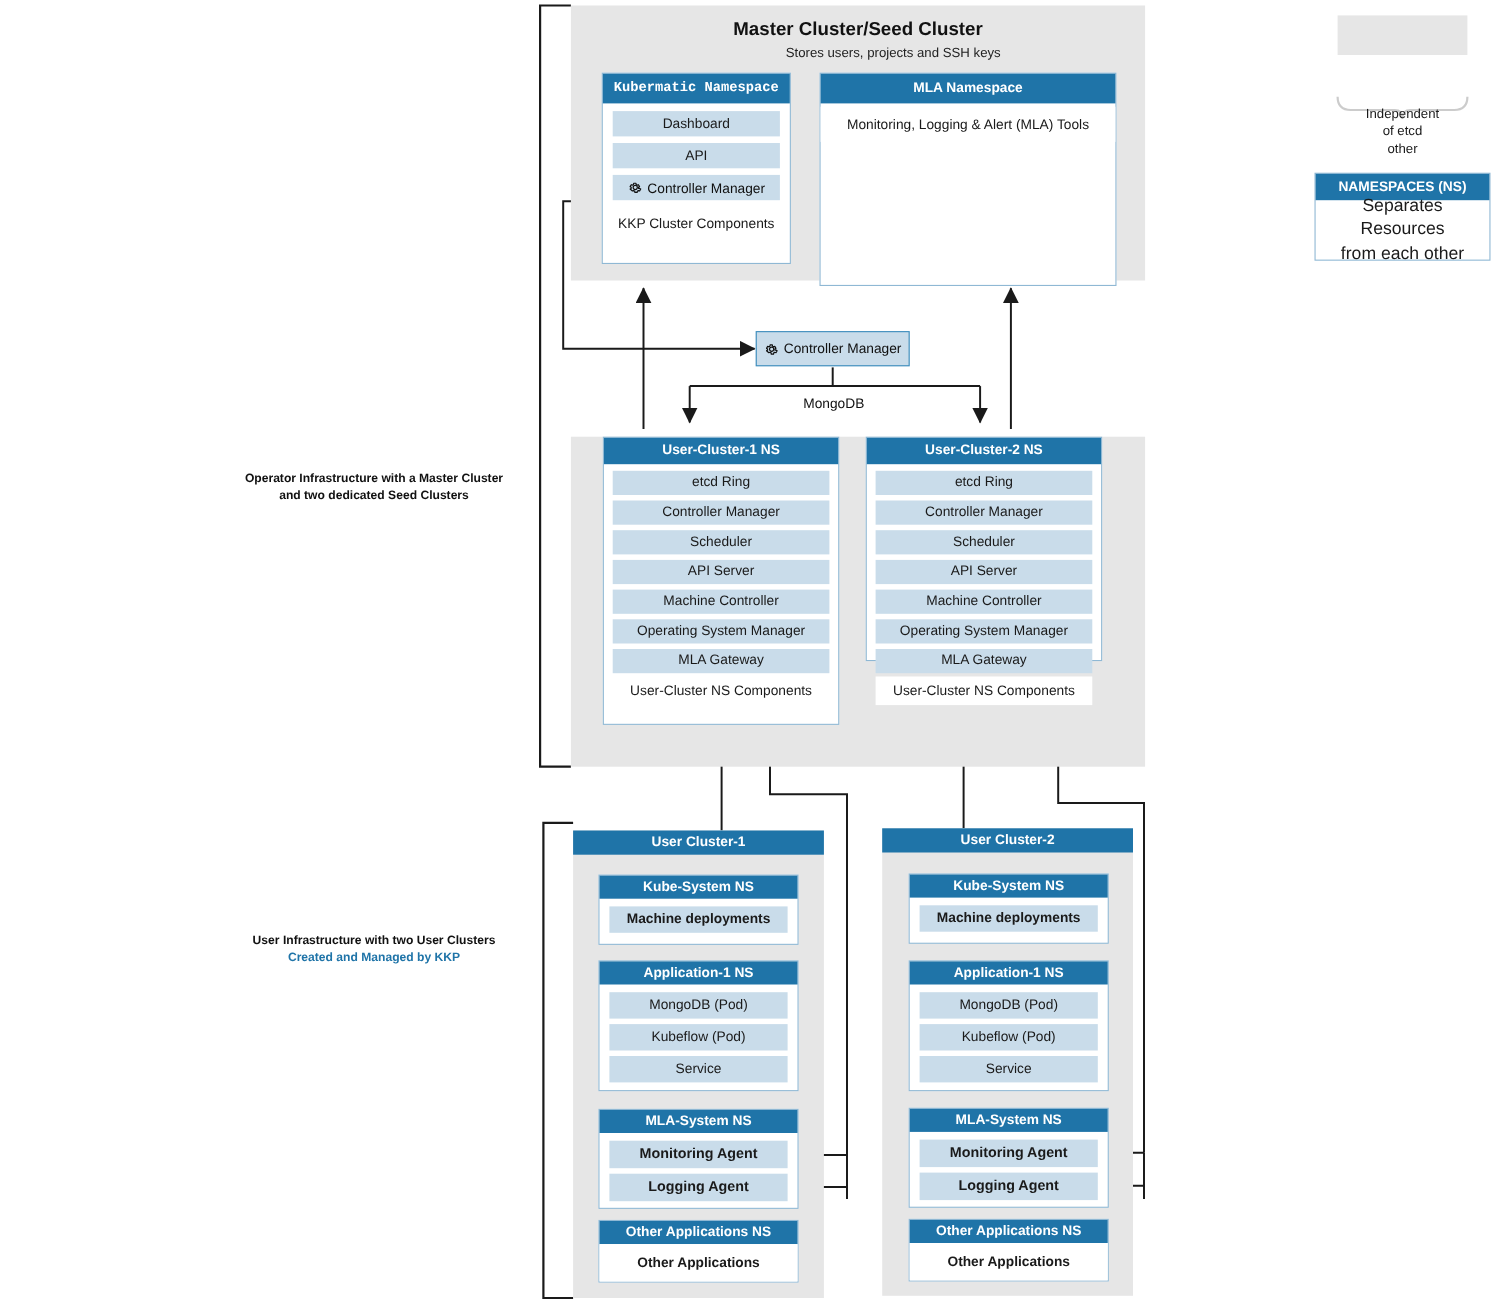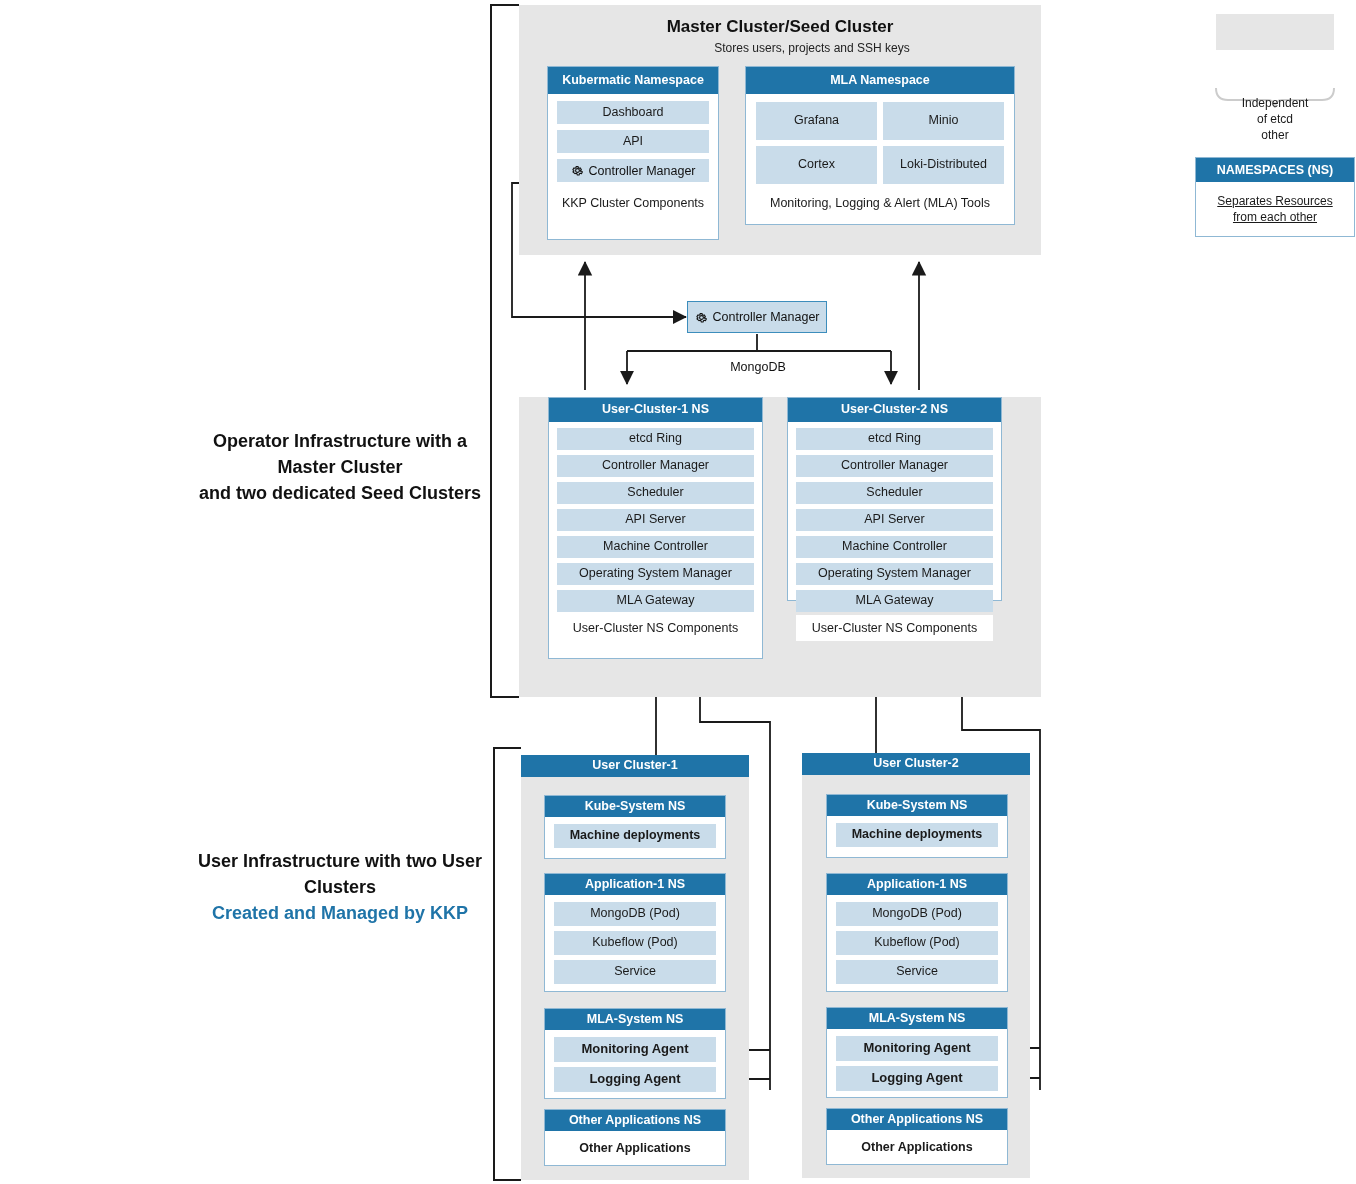--- a/index.html
+++ b/index.html
@@ -70,21 +70,21 @@
     font-weight: bold;
     color: #111;
     text-align: center;
   }
   .title-sub {
     font-size: 12px;
     color: #222;
     text-align: center;
   }
   .side-label {
-    font-size: 18px;
+    font-size: 11px;
     font-weight: bold;
     color: #111;
     text-align: center;
     line-height: 1.45;
   }
   .side-label .accent { color: #1f74a8; }
 
   
   .cm-box {
     background: #c9dcea;
@@ -111,22 +111,22 @@
   .legend-swatch { background: #e6e6e6; }
   .legend-text {
     font-size: 12px; color: #1a1a1a; text-align: center; line-height: 1.35;
   }
   .legend-card { background:#ffffff; border:1px solid #8fb8d4; }
   .legend-card-head {
     background:#1f74a8; color:#fff; font-weight:bold; font-size:12.5px;
     display:flex; align-items:center; justify-content:center;
   }
   .legend-card-body {
-    font-size:12px; color:#1a1a1a; text-align:center; line-height:1.35;
-    display:flex; align-items:center; justify-content:center; padding: 4px 6px; text-decoration: underline;
+    font-size:16px; color:#1a1a1a; text-align:center; line-height:1.35;
+    display:flex; align-items:center; justify-content:center; padding: 4px 6px;
   }
 
   svg.overlay { position:absolute; left:0; top:0; pointer-events:none; }
   .manages-label { font-size:12.5px; color:#111; text-align:center; background:#fff; }
 </style>
 </head>
 <body>
 
 <div id="canvas">
 
@@ -167,45 +167,39 @@
 
     <path d="M1216,88 Q1216,100 1228,100 L1268,100 Q1275,100 1275,108 Q1275,100 1282,100 L1322,100 Q1334,100 1334,88" fill="none" stroke="#cccccc" stroke-width="2"></path>
   </svg>
 
   <div class="abs gray-panel" style="left:519px; top:5px; width:522px; height:250px;"></div>
 
   <div class="abs title-main" style="left:519px; top:17px; width:522px;">Master Cluster/Seed Cluster</div>
   <div class="abs title-sub" style="left:519px; top:41px; width:522px;margin-left:32px;">Stores users, projects and SSH keys</div>
 
   <div class="abs ns-card" style="left:547px; top:66px; width:172px; height:174px;">
-    <div class="ns-header" style="height:27px;">Kubermatic Namespace</div>
+    <div class="ns-header" style="height:27px;font-family:Liberation Mono, monospace;">Kubermatic Namespace</div>
     <div style="padding:7px 9px 0 9px;">
       <div class="comp" style="height:23px; margin-bottom:6px;">Dashboard</div>
       <div class="comp" style="height:23px; margin-bottom:6px;">API</div>
       <div class="cm-inline" style="height:23px; margin-bottom:4px;">
         <span class="gear">
           <svg viewBox="0 0 24 24" width="13" height="13">
               <path fill="none" stroke="#111" stroke-width="2" d="M12 8.5a3.5 3.5 0 1 0 0 7 3.5 3.5 0 0 0 0-7z"></path>
               <path fill="none" stroke="#111" stroke-width="2" stroke-linejoin="round" d="M19.4 13.5l1.8 1-1.9 3.3-2-.7a7.6 7.6 0 0 1-1.8 1l-.3 2.1h-3.8l-.3-2.1a7.6 7.6 0 0 1-1.8-1l-2 .7L3.4 14.5l1.8-1a7.4 7.4 0 0 1 0-2l-1.8-1 1.9-3.3 2 .7a7.6 7.6 0 0 1 1.8-1l.3-2.1h3.8l.3 2.1c.64.25 1.24.58 1.8 1l2-.7 1.9 3.3-1.8 1a7.4 7.4 0 0 1 0 2z"></path>
             </svg>
         </span>
         <span>Controller Manager</span>
       </div>
       <div class="caption-row" style="height:34px;">KKP Cluster Components</div>
     </div>
   </div>
 
-  <div class="abs ns-card" style="left:745px; top:66px; width:270px; height:159px;">
+  <div class="abs ns-card" style="left:745px; top:66px; width:270px; height:194px;">
     <div class="ns-header" style="height:27px;">MLA Namespace</div>
-    <div style="padding:8px 10px 0 10px; display:flex; flex-wrap:wrap; gap:6px;">
-      <div class="comp" style="width:121px; height:38px;">Grafana</div>
-      <div class="comp" style="width:121px; height:38px;">Minio</div>
-      <div class="comp" style="width:121px; height:38px;">Cortex</div>
-      <div class="comp" style="width:121px; height:38px;">Loki-Distributed</div>
-    </div>
     <div class="caption-row" style="height:32px; margin-top:3px;">Monitoring, Logging &amp; Alert (MLA) Tools</div>
   </div>
 
   <div class="abs cm-box" style="left:687px; top:301px; width:140px; height:32px;">
     <span class="gear">
       <svg viewBox="0 0 24 24" width="13" height="13">
           <path fill="none" stroke="#111" stroke-width="2" d="M12 8.5a3.5 3.5 0 1 0 0 7 3.5 3.5 0 0 0 0-7z"></path>
           <path fill="none" stroke="#111" stroke-width="2" stroke-linejoin="round" d="M19.4 13.5l1.8 1-1.9 3.3-2-.7a7.6 7.6 0 0 1-1.8 1l-.3 2.1h-3.8l-.3-2.1a7.6 7.6 0 0 1-1.8-1l-2 .7L3.4 14.5l1.8-1a7.4 7.4 0 0 1 0-2l-1.8-1 1.9-3.3 2 .7a7.6 7.6 0 0 1 1.8-1l.3-2.1h3.8l.3 2.1c.64.25 1.24.58 1.8 1l2-.7 1.9 3.3-1.8 1a7.4 7.4 0 0 1 0 2z"></path>
         </svg>
     </span>

